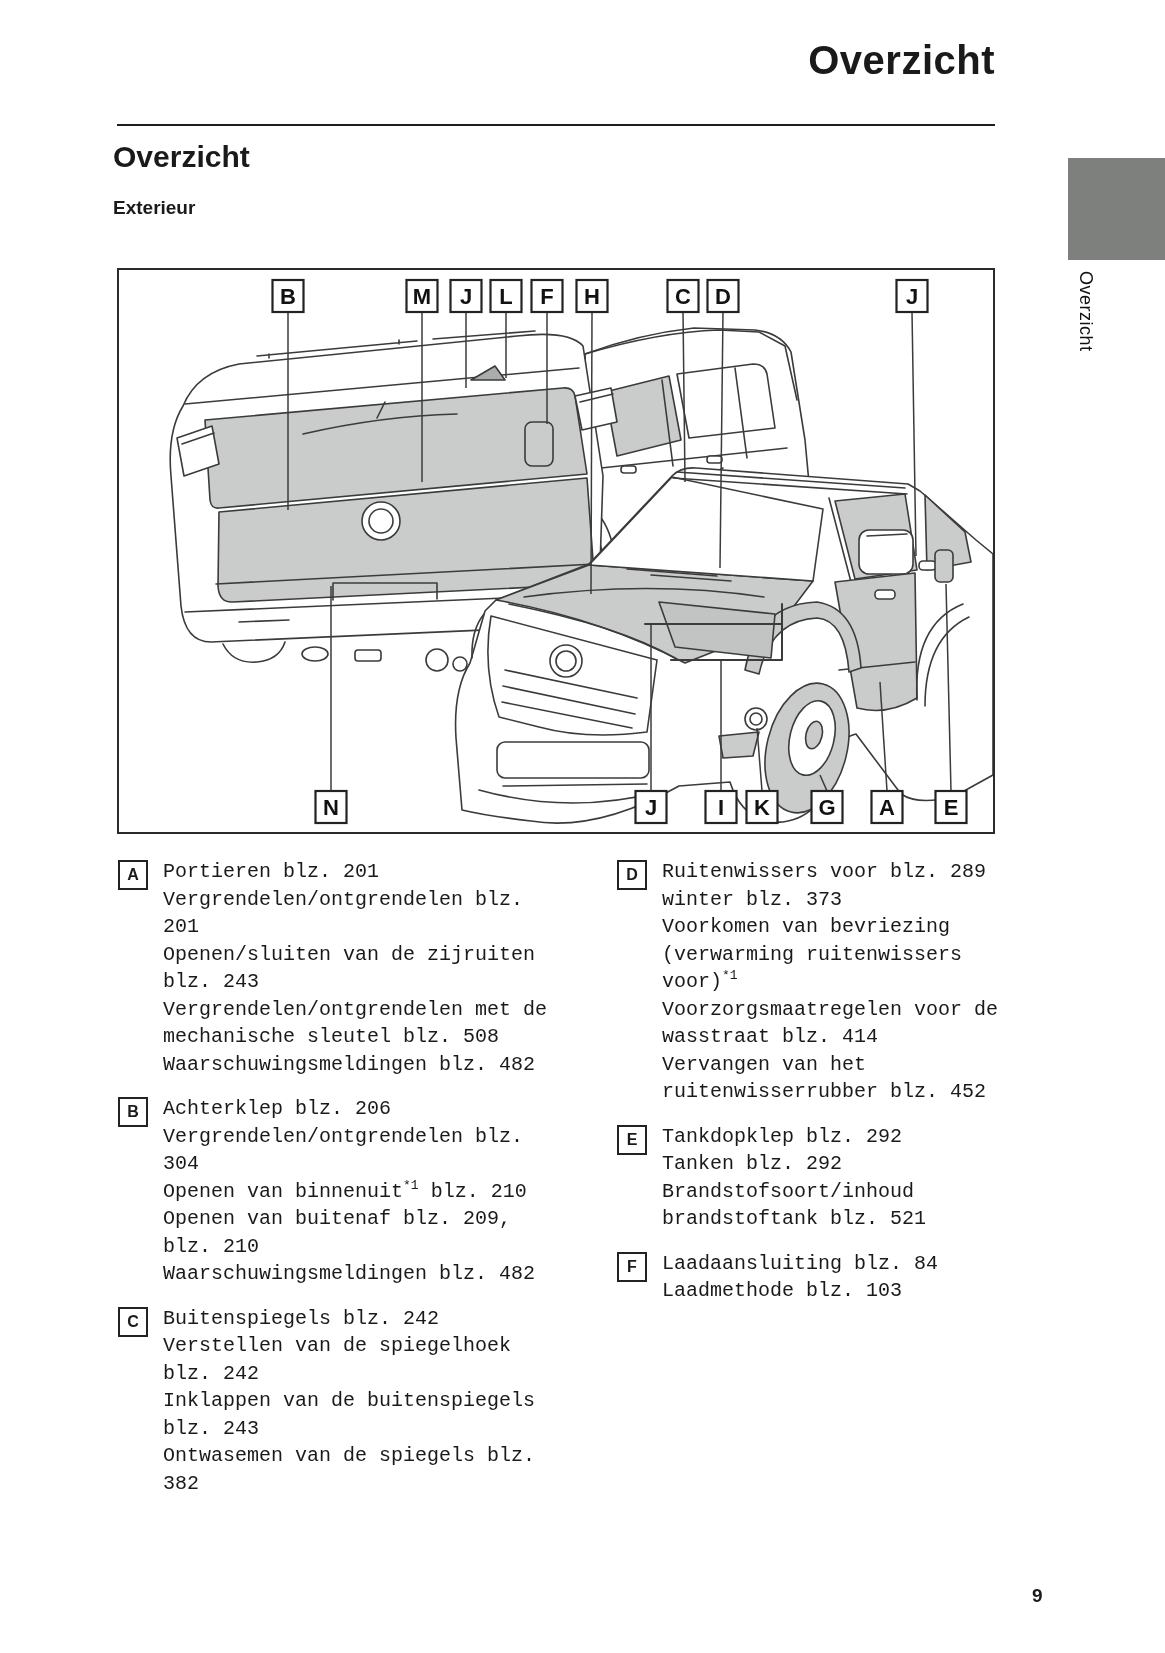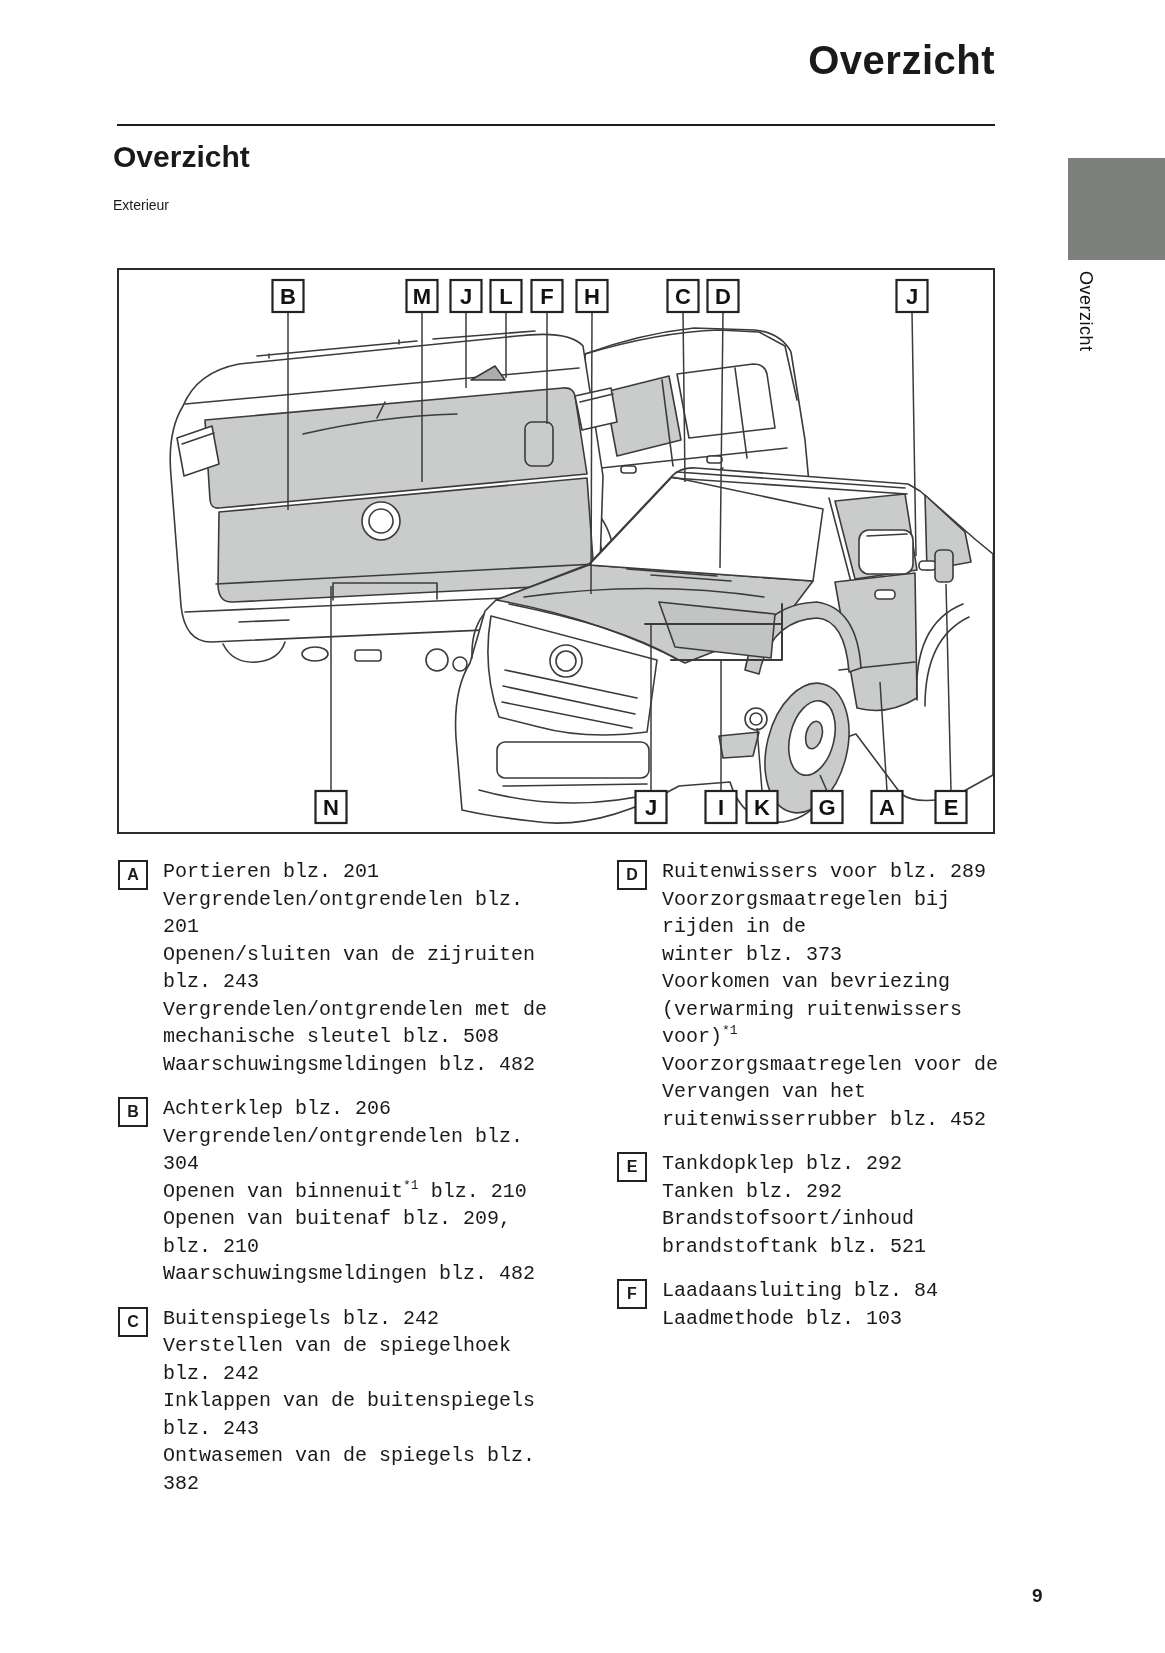--- a/index.html
+++ b/index.html
@@ -3,21 +3,21 @@
 <meta charset="utf-8">
 <style>
   html,body{margin:0;padding:0;background:#ffffff;}
   .page{
     position:relative;width:1165px;height:1653px;background:#ffffff;overflow:hidden;
     font-family:"Liberation Sans", sans-serif;color:#1a1a1a;
   }
   .running-title{position:absolute;top:38px;right:170px;font-size:40px;font-weight:bold;letter-spacing:.5px;}
   .header-rule{position:absolute;left:117px;top:124px;width:878px;height:2px;background:#1c1c1c;}
   .section-title{position:absolute;left:113px;top:140px;font-size:30px;font-weight:bold;}
-  .subsection-title{position:absolute;left:113px;top:197px;font-size:14px;font-weight:normal;}
+  .subsection-title{position:absolute;left:113px;top:197px;font-size:19px;font-weight:bold;}
   .side-tab{position:absolute;left:1068px;top:158px;width:97px;height:102px;background:#7d807d;}
   .side-tab-label{position:absolute;left:1075px;top:271px;writing-mode:vertical-rl;font-size:18px;letter-spacing:.5px;color:#111;}
   .diagram{position:absolute;left:117px;top:268px;width:874px;height:562px;border:2px solid #2b2b2b;background:#fff;}
   .diagram svg{display:block;width:100%;height:100%;}
   .legend-col{position:absolute;top:858px;}
   .legend-left{left:118px;width:445px;}
   .legend-right{left:617px;width:382px;}
   .legend-item{display:flex;gap:15px;margin-bottom:17px;}
   .tag{flex:0 0 auto;width:26px;height:26px;border:2px solid #222;font-size:16px;font-weight:bold;
        display:flex;align-items:center;justify-content:center;margin-top:2px;background:#fff;}
@@ -230,25 +230,25 @@
           <div class="line">blz. 243</div>
           <div class="line">Ontwasemen van de spiegels blz. 382</div>
         </div>
       </div>
     </div>
   <div class="legend-col legend-right" id="legend-right">
       <div class="legend-item">
         <span class="tag">D</span>
         <div class="entry-lines">
           <div class="line">Ruitenwissers voor blz. 289</div>
-          <div class="line">Voorzorgsmaatregelen bij rijden in de</div>
           <div class="line">winter blz. 373</div>
           <div class="line">Voorkomen van bevriezing</div>
           <div class="line"><span>(verwarming ruitenwissers voor)</span><sup>*1</sup><span></span></div>
           <div class="line">Voorzorgsmaatregelen voor de</div>
+          <div class="line">wasstraat blz. 414</div>
           <div class="line">Vervangen van het</div>
           <div class="line">ruitenwisserrubber blz. 452</div>
         </div>
       </div>
       <div class="legend-item">
         <span class="tag">E</span>
         <div class="entry-lines">
           <div class="line">Tankdopklep blz. 292</div>
           <div class="line">Tanken blz. 292</div>
           <div class="line">Brandstofsoort/inhoud</div>

